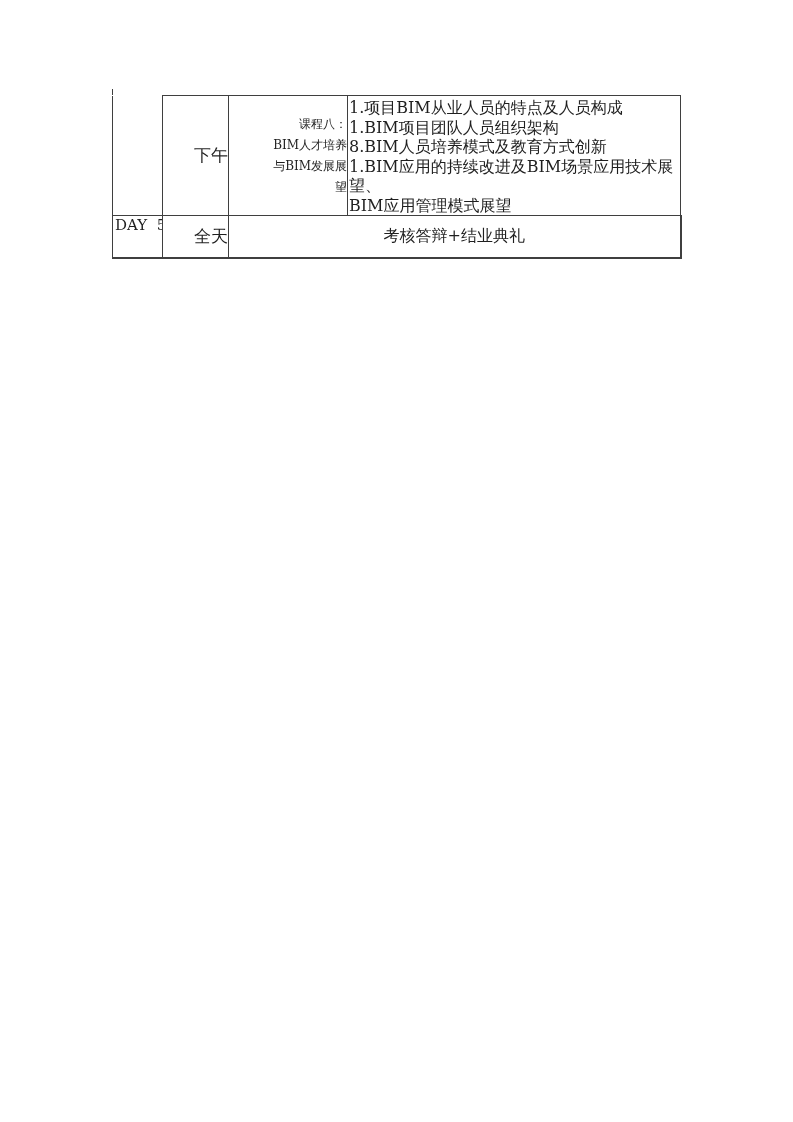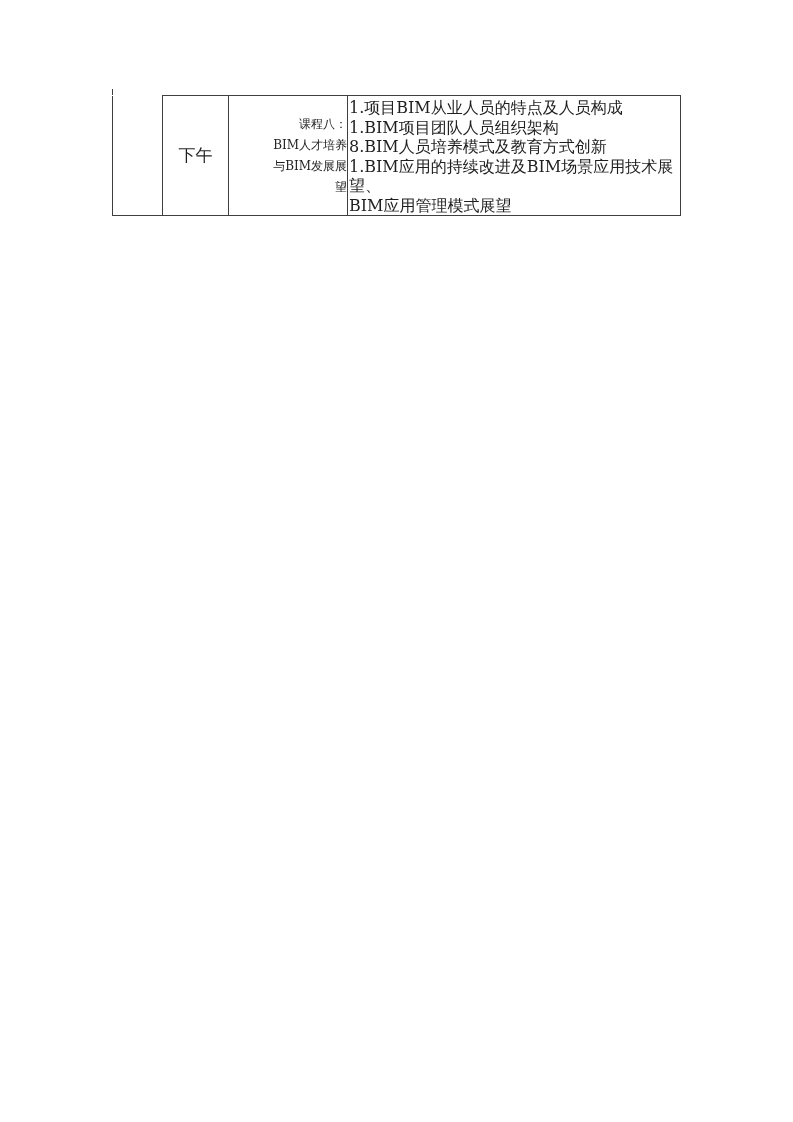--- a/index.html
+++ b/index.html
@@ -58,21 +58,21 @@
 
   td.cell-day {
     vertical-align: top;
     text-align: left;
     font-size: 15px;
     line-height: 17px;
     padding: 1px 0 0 2px;
     white-space: pre;
   }
   td.cell-time {
-    text-align: center;
+    text-align: right;
     vertical-align: middle;
     font-size: 17px;
   }
   td.cell-course {
     text-align: right;
     vertical-align: middle;
     font-size: 12px;
     line-height: 21px;
     white-space: pre-line;
   }
@@ -113,16 +113,21 @@
 与BIM发展展
 望</td>
         <td class="cell-content-list">
           <div class="content-line">1.项目BIM从业人员的特点及人员构成</div>
           <div class="content-line">1.BIM项目团队人员组织架构</div>
           <div class="content-line">8.BIM人员培养模式及教育方式创新</div>
           <div class="content-line">1.BIM应用的持续改进及BIM场景应用技术展望、
 BIM应用管理模式展望</div>
         </td>
       </tr>
+      <tr class="row-last">
+        <td class="cell-day">DAY  5</td>
+        <td class="cell-time">全天</td>
+        <td class="cell-merged" colspan="2">考核答辩+结业典礼</td>
+      </tr>
     </tbody>
   </table>
 
 </div>
 
 </body></html>

